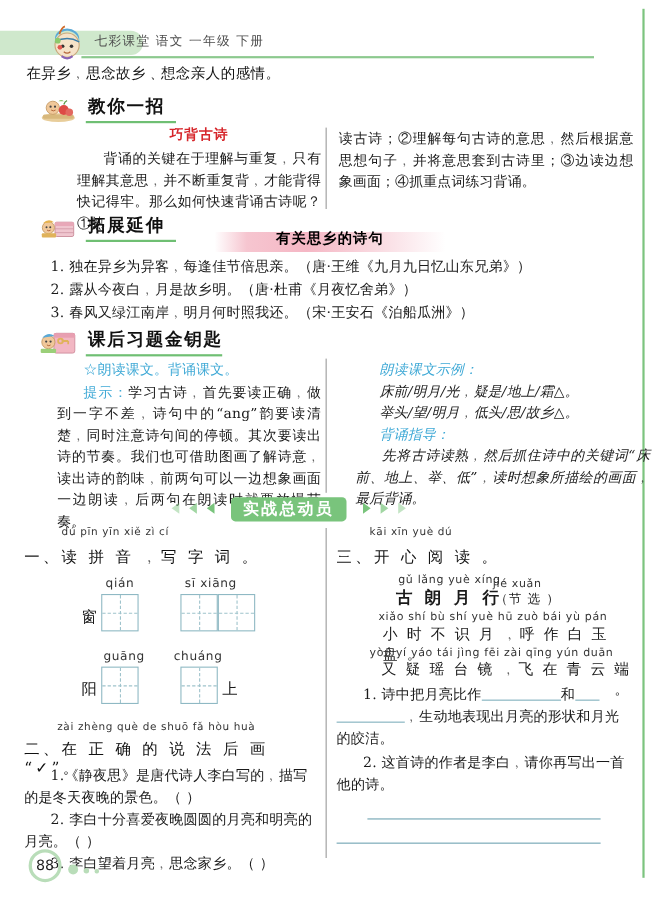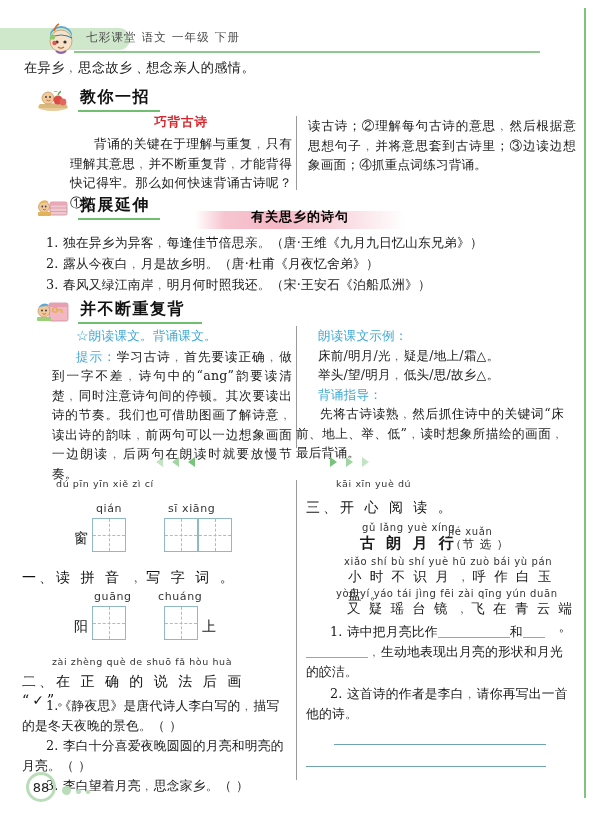--- a/index.html
+++ b/index.html
@@ -240,71 +240,72 @@
       <rect x="13" y="3" width="19" height="4" fill="#e89fb1"></rect>
       <circle cx="8" cy="11" r="6" fill="#f0c89a" stroke="#c59a63" stroke-width="0.8"></circle>
       <circle cx="6" cy="10.5" r="1" fill="#444"></circle>
         <circle cx="10" cy="10.5" r="1" fill="#444"></circle>
       <path d="M6.6 13.6 q1.8 1.4 3.4 0" fill="none" stroke="#b4663a" stroke-width="0.9"></path>
       <path d="M2.5 7 q5.5 -6 11 -1.5" fill="#5aa9d6"></path>
       <rect x="1" y="17" width="14" height="4" rx="1" fill="#9bcf79"></rect>
       <path d="M20 10 l6 0 M26 10 l0 3" stroke="#e0b25a" stroke-width="1.6" fill="none"></path>
       <circle cx="19" cy="10" r="2.2" fill="none" stroke="#e0b25a" stroke-width="1.6"></circle>
     </svg>
-    <div class="sec-title cn">并不断重复背</div>
+    <div class="sec-title cn">课后习题金钥匙</div>
     <div class="sec-underline" style="width:124px;"></div>
   </div>
 
   <div class="two-col" style="left:22px; top:326px; width:556px;">
     <div class="col-div" style="left:274px; top:0px; height:122px;"></div>
 
     <div style="position:absolute; left:30px; top:0px; width:240px;">
       <div class="para cn blue" style="margin-left:24px;">☆朗读课文。背诵课文。</div>
       <div class="para cn indent" style="margin-top:1px;">
         <span class="blue">提示：</span><span class="cn">学习古诗﹐首先要读正确﹐做到一字不差﹐诗句中的“ang”韵要读清楚﹐同时注意诗句间的停顿。其次要读出诗的节奏。我们也可借助图画了解诗意﹐读出诗的韵味﹐前两句可以一边想象画面一边朗读﹐后两句在朗读时就要放慢节奏。</span>
       </div>
     </div>
 
-    <div style="position:absolute; left:274px; top:0px; width:268px;">
+    <div style="position:absolute; left:301px; top:0px; width:268px;font-style:italic;">
       <div class="para cn blue" style="margin-left:22px;">朗读课文示例：</div>
       <div class="para cn" style="margin-left:22px;">床前/明月/光﹐疑是/地上/霜△。</div>
       <div class="para cn" style="margin-left:22px;">举头/望/明月﹐低头/思/故乡△。</div>
       <div class="para cn blue" style="margin-left:22px;">背诵指导：</div>
       <div class="para cn indent">先将古诗读熟﹐然后抓住诗中的关键词“床前、地上、举、低”﹐读时想象所描绘的画面﹐最后背诵。</div>
     </div>
   </div>
 
   <div class="battle">
     <div class="tri-l" style="left:6px; opacity:.45;"></div>
     <div class="tri-l" style="left:22px; opacity:.7;"></div>
     <div class="tri-l" style="left:38px; opacity:1;"></div>
+    <div class="battle-pill cn">实战总动员</div>
     <div class="tri-r" style="left:180px; opacity:1;"></div>
     <div class="tri-r" style="left:196px; opacity:.7;"></div>
     <div class="tri-r" style="left:212px; opacity:.45;"></div>
   </div>
 
   <div class="ex-divider"></div>
 
   <div class="ex-left">
 
     <div style="position:relative; height:20px;">
       <div class="q-pinyin" style="position:absolute; left:34px; top:0;">dú pīn yīn    xiě zì cí</div>
     </div>
+    <div style="position:relative; height:22px;">
+      <span class="q-num cn">一、</span><span class="q-num cn">读 拼 音 ﹐写 字 词 。</span>
+    </div>
+
     <div style="position:relative; height:66px; margin-top:4px;">
       <div class="q-pinyin" style="position:absolute; left:74px; top:0; font-size:11px;">qián</div>
       <div class="cell-label cn" style="position:absolute; left:52px; top:28px;">窗</div>
       <div class="tianzi" style="position:absolute; left:70px; top:16px; width:34px; height:34px;"></div>
 
       <div class="q-pinyin" style="position:absolute; left:146px; top:0; font-size:11px;">sī  xiāng</div>
       <div class="tianzi" style="position:absolute; left:142px; top:16px; width:34px; height:34px;"></div>
       <div class="tianzi" style="position:absolute; left:176px; top:16px; width:34px; height:34px;"></div>
-    </div>
-
-    <div style="position:relative; height:22px;">
-      <span class="q-num cn">一、</span><span class="q-num cn">读 拼 音 ﹐写 字 词 。</span>
     </div>
 
     <div style="position:relative; height:66px;">
       <div class="q-pinyin" style="position:absolute; left:72px; top:0; font-size:11px;">guāng</div>
       <div class="cell-label cn" style="position:absolute; left:52px; top:28px;">阳</div>
       <div class="tianzi" style="position:absolute; left:70px; top:16px; width:34px; height:34px;"></div>
 
       <div class="q-pinyin" style="position:absolute; left:136px; top:0; font-size:11px;">chuáng</div>
       <div class="tianzi" style="position:absolute; left:142px; top:16px; width:34px; height:34px;"></div>
       <div class="cell-label cn" style="position:absolute; left:180px; top:28px;">上</div>

